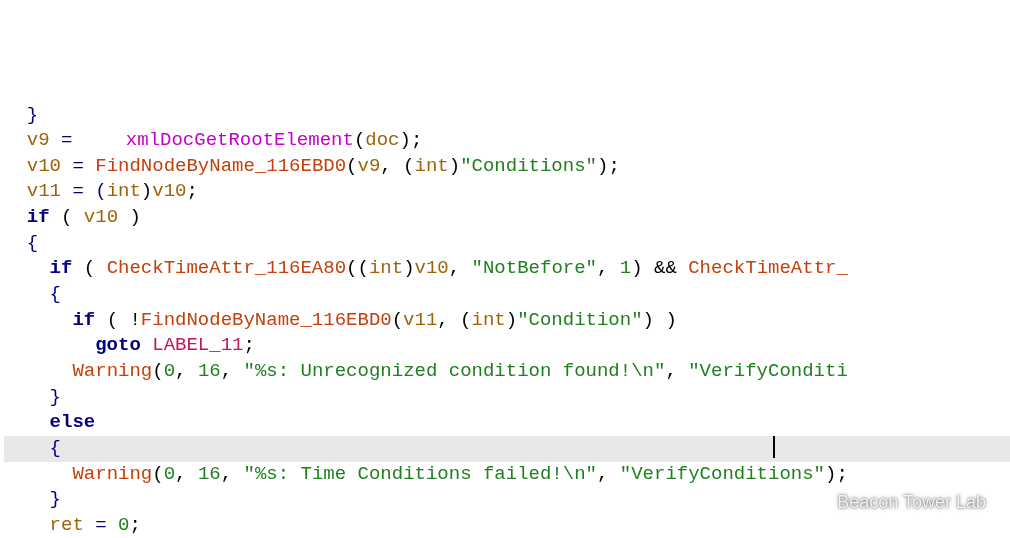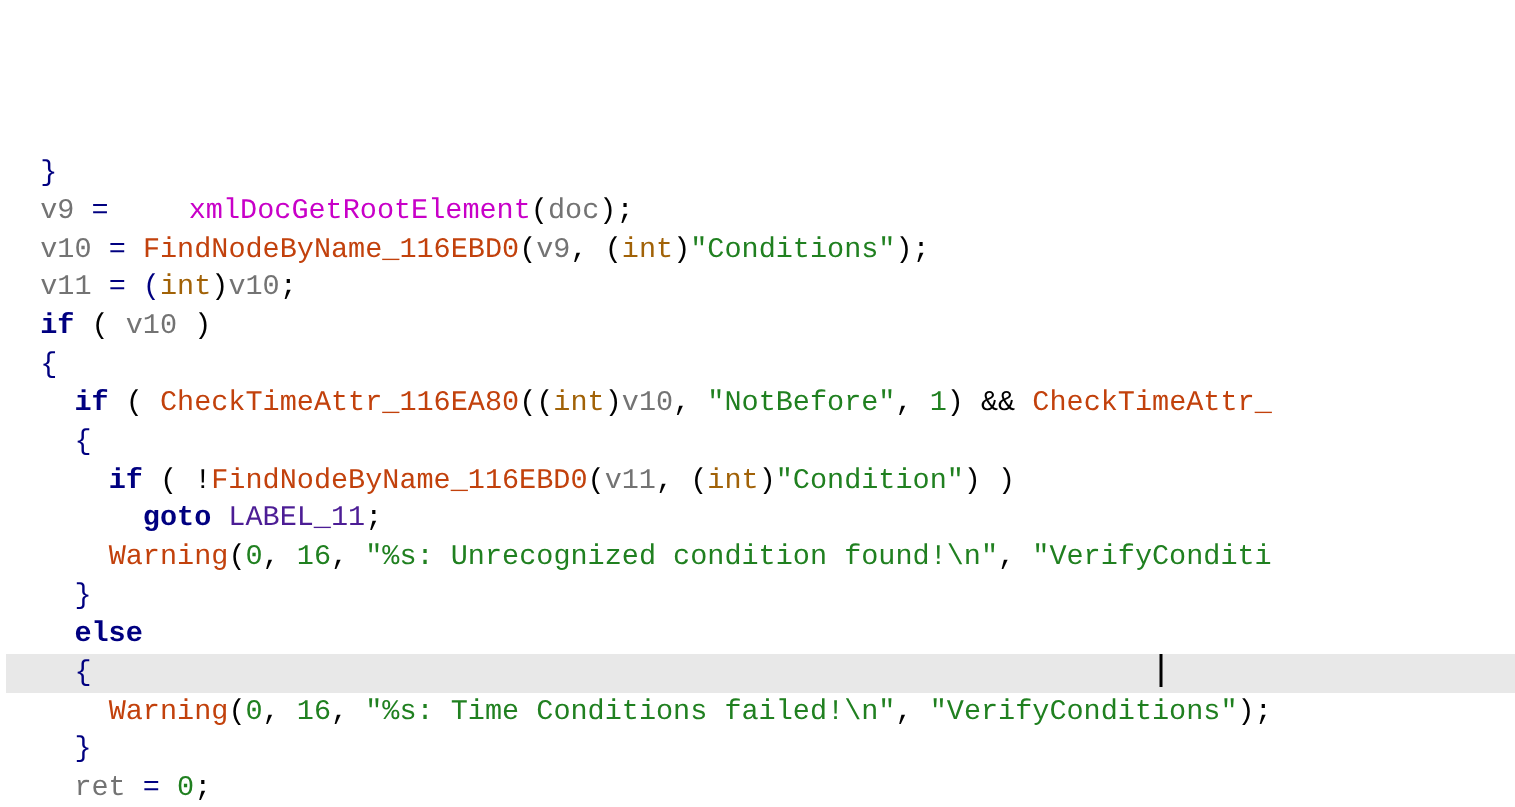--- a/index.html
+++ b/index.html
@@ -10,31 +10,31 @@
       color: #000000;
       white-space: pre;
       overflow-x: hidden;
       line-height: 1.35;
       padding-top: 0;
     }
     .code { padding-left: 4px; }
     .line { display: block; position: relative; }
     .line.highlight { background: #e8e8e8; }
     .t-brace { color: #000080; }
-    .t-var { color: #737373; }
+    .t-var { color: #a16207; }
     .t-op { color: #000080; }
     .t-kw { color: #000080; font-weight: bold; }
     .t-func { color: #c800c8; margin-left: 42px; }
     .t-call { color: #c2410c; }
     .t-type { color: #a16207; }
     .t-num { color: #208020; }
     .t-str { color: #208020; }
     .t-paren { color: #000000; }
     .t-sep { color: #000000; }
-    .t-plain { color: #4c1d95; }
+    .t-plain { color: #be185d; }
     .cursor {
       display: inline-block;
       width: 2px;
       height: 22px;
       background: #000;
       vertical-align: middle;
       margin-left: 1px;
       position: absolute;
       right: 235px;
       top: 0;
@@ -79,16 +79,17 @@
   </style>
 </head>
 <body>
 
 
 
 <div class="code" id="code-root"><div class="line"><span>  </span><span class="t-brace">}</span></div><div class="line"><span>  </span><span class="t-var">v9</span><span class="t-op"> = </span><span class="t-func">xmlDocGetRootElement</span><span class="t-paren">(</span><span class="t-var">doc</span><span class="t-paren">);</span></div><div class="line"><span>  </span><span class="t-var">v10</span><span class="t-op"> = </span><span class="t-call">FindNodeByName_116EBD0</span><span class="t-paren">(</span><span class="t-var">v9</span><span class="t-sep">, (</span><span class="t-type">int</span><span class="t-paren">)</span><span class="t-str">"Conditions"</span><span class="t-paren">);</span></div><div class="line"><span>  </span><span class="t-var">v11</span><span class="t-op"> = (</span><span class="t-type">int</span><span class="t-paren">)</span><span class="t-var">v10</span><span class="t-sep">;</span></div><div class="line"><span>  </span><span class="t-kw">if</span><span class="t-paren"> ( </span><span class="t-var">v10</span><span class="t-paren"> )</span></div><div class="line"><span>  </span><span class="t-brace">{</span></div><div class="line"><span>    </span><span class="t-kw">if</span><span class="t-paren"> ( </span><span class="t-call">CheckTimeAttr_116EA80</span><span class="t-paren">((</span><span class="t-type">int</span><span class="t-paren">)</span><span class="t-var">v10</span><span class="t-sep">, </span><span class="t-str">"NotBefore"</span><span class="t-sep">, </span><span class="t-num">1</span><span class="t-paren">) &amp;&amp; </span><span class="t-call">CheckTimeAttr_</span></div><div class="line"><span>    </span><span class="t-brace">{</span></div><div class="line"><span>      </span><span class="t-kw">if</span><span class="t-paren"> ( !</span><span class="t-call">FindNodeByName_116EBD0</span><span class="t-paren">(</span><span class="t-var">v11</span><span class="t-sep">, (</span><span class="t-type">int</span><span class="t-paren">)</span><span class="t-str">"Condition"</span><span class="t-paren">) )</span></div><div class="line"><span>        </span><span class="t-kw">goto</span><span class="t-plain"> </span><span class="t-plain">LABEL_11</span><span class="t-sep">;</span></div><div class="line"><span>      </span><span class="t-call">Warning</span><span class="t-paren">(</span><span class="t-num">0</span><span class="t-sep">, </span><span class="t-num">16</span><span class="t-sep">, </span><span class="t-str">"%s: Unrecognized condition found!\n"</span><span class="t-sep">, </span><span class="t-str">"VerifyConditi</span></div><div class="line"><span>    </span><span class="t-brace">}</span></div><div class="line"><span>    </span><span class="t-kw">else</span></div><div class="line highlight"><span>    </span><span class="t-brace">{</span><span class="cursor"></span></div><div class="line"><span>      </span><span class="t-call">Warning</span><span class="t-paren">(</span><span class="t-num">0</span><span class="t-sep">, </span><span class="t-num">16</span><span class="t-sep">, </span><span class="t-str">"%s: Time Conditions failed!\n"</span><span class="t-sep">, </span><span class="t-str">"VerifyConditions"</span><span class="t-paren">);</span></div><div class="line"><span>    </span><span class="t-brace">}</span></div><div class="line"><span>    </span><span class="t-var">ret</span><span class="t-op"> = </span><span class="t-num">0</span><span class="t-sep">;</span></div></div>
 
 <div class="watermark">
   <span class="watermark-icon"></span>
+  <span>Beacon Tower Lab</span>
 </div>
 
 
 
 
 </body></html>

